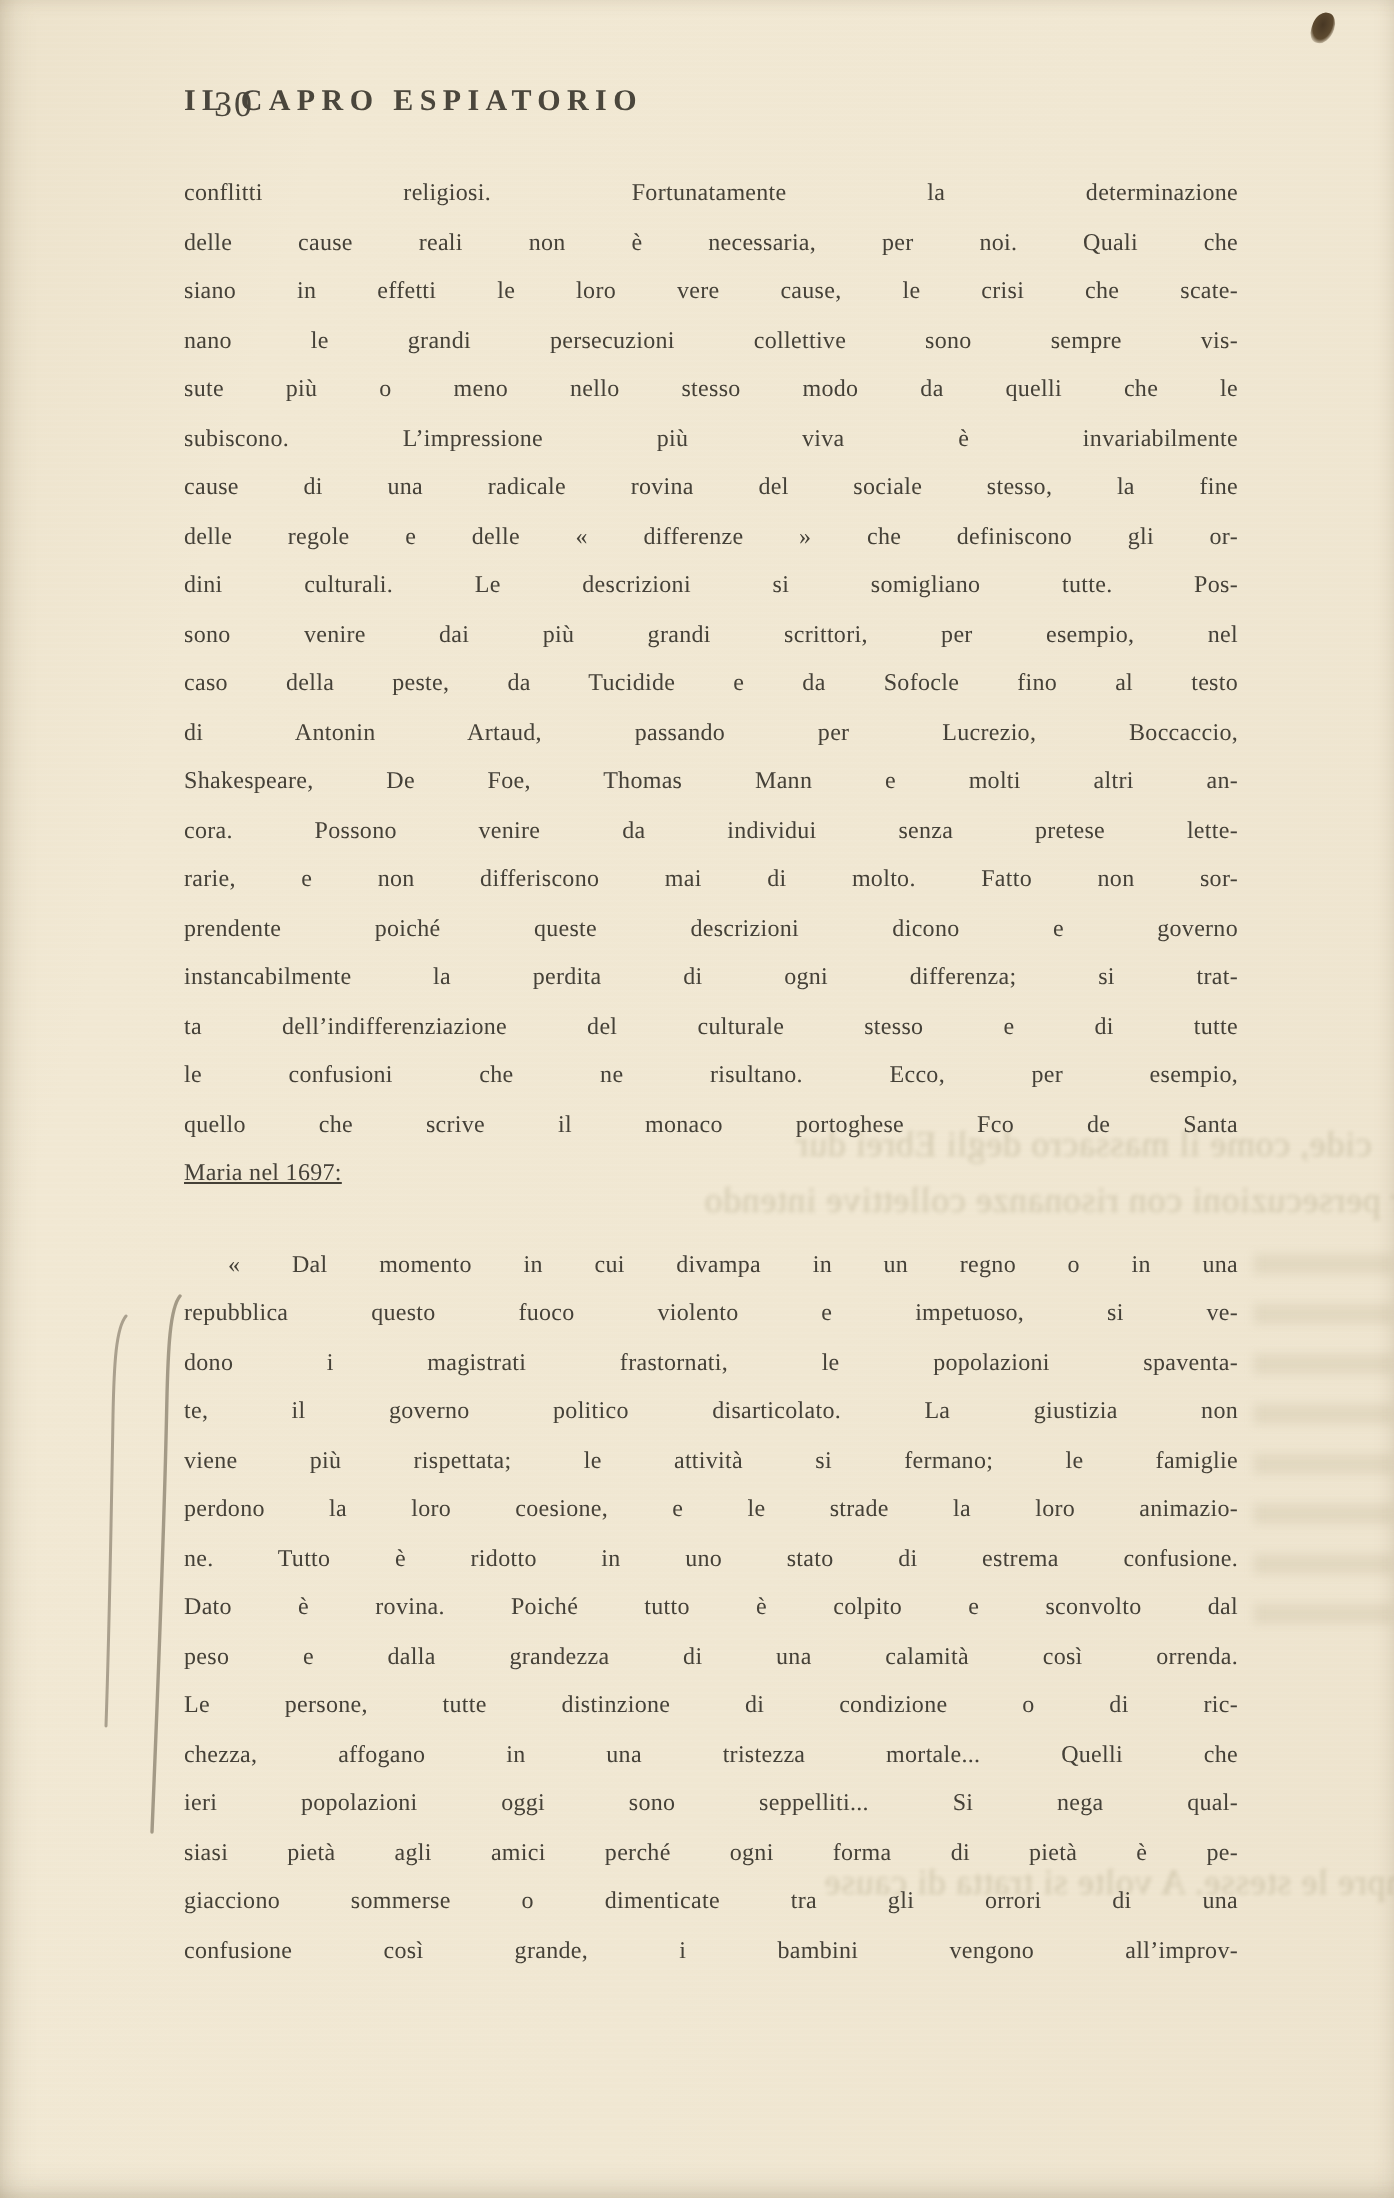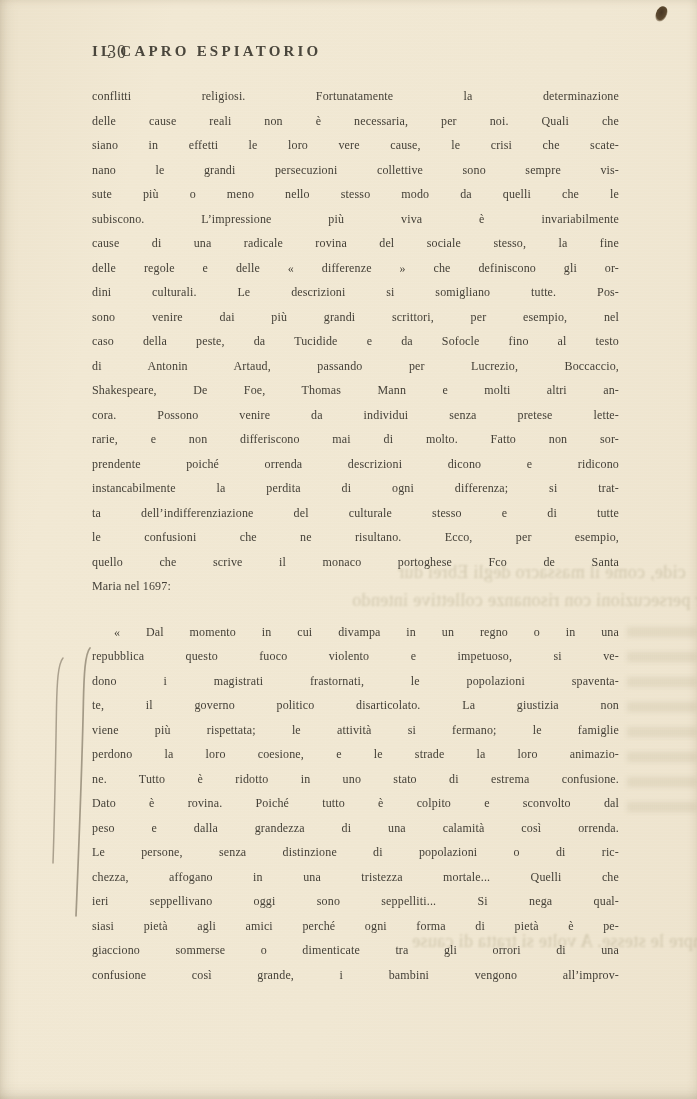--- a/index.html
+++ b/index.html
@@ -36,21 +36,21 @@
     letter-spacing:.15px;
   }
   .para{margin:0;}
   .para.gap{margin-top:21px;}
   .line{
     text-align:justify;
     text-align-last:justify;
     white-space:normal;
     height:24.5px;overflow:visible;
   }
-  .line.unjust{text-align:right;text-align-last:left;}
+  .line.unjust{text-align:right;text-align-last:left;text-decoration:underline;}
   .line.first{text-indent:22px;}
   .pencil{position:absolute;left:0;top:0;pointer-events:none;}
   .inkspot{
     position:absolute;left:656px;top:6px;width:11px;height:16px;
     background:radial-gradient(ellipse at 45% 40%, #473724 0%, #5d4a30 55%, rgba(93,74,48,0) 78%);
     border-radius:55% 45% 60% 40%;
     transform:rotate(18deg);
   }
   .showthrough-layer{position:absolute;inset:0;pointer-events:none;}
   .st-frag{
@@ -95,40 +95,40 @@
         <div class="line">subiscono. L’impressione più viva è invariabilmente</div>
         <div class="line">cause di una radicale rovina del sociale stesso, la fine</div>
         <div class="line">delle regole e delle « differenze » che definiscono gli or-</div>
         <div class="line">dini culturali. Le descrizioni si somigliano tutte. Pos-</div>
         <div class="line">sono venire dai più grandi scrittori, per esempio, nel</div>
         <div class="line">caso della peste, da Tucidide e da Sofocle fino al testo</div>
         <div class="line">di Antonin Artaud, passando per Lucrezio, Boccaccio,</div>
         <div class="line">Shakespeare, De Foe, Thomas Mann e molti altri an-</div>
         <div class="line">cora. Possono venire da individui senza pretese lette-</div>
         <div class="line">rarie, e non differiscono mai di molto. Fatto non sor-</div>
-        <div class="line">prendente poiché orrenda descrizioni dicono e ridicono</div>
+        <div class="line">prendente poiché queste descrizioni dicono e governo</div>
         <div class="line">instancabilmente la perdita di ogni differenza; si trat-</div>
         <div class="line">ta dell’indifferenziazione del culturale stesso e di tutte</div>
         <div class="line">le confusioni che ne risultano. Ecco, per esempio,</div>
         <div class="line">quello che scrive il monaco portoghese Fco de Santa</div>
         <div class="line unjust">Maria nel 1697:</div>
       </div>
       <div class="para gap">
         <div class="line first">« Dal momento in cui divampa in un regno o in una</div>
         <div class="line">repubblica questo fuoco violento e impetuoso, si ve-</div>
         <div class="line">dono i magistrati frastornati, le popolazioni spaventa-</div>
         <div class="line">te, il governo politico disarticolato. La giustizia non</div>
         <div class="line">viene più rispettata; le attività si fermano; le famiglie</div>
         <div class="line">perdono la loro coesione, e le strade la loro animazio-</div>
         <div class="line">ne. Tutto è ridotto in uno stato di estrema confusione.</div>
         <div class="line">Dato è rovina. Poiché tutto è colpito e sconvolto dal</div>
         <div class="line">peso e dalla grandezza di una calamità così orrenda.</div>
-        <div class="line">Le persone, senza distinzione di popolazioni o di ric-</div>
+        <div class="line">Le persone, tutte distinzione di condizione o di ric-</div>
         <div class="line">chezza, affogano in una tristezza mortale... Quelli che</div>
-        <div class="line">ieri seppellivano oggi sono seppelliti... Si nega qual-</div>
+        <div class="line">ieri popolazioni oggi sono seppelliti... Si nega qual-</div>
         <div class="line">siasi pietà agli amici perché ogni forma di pietà è pe-</div>
       </div>
       <div class="para">
         <div class="line">giacciono sommerse o dimenticate tra gli orrori di una</div>
         <div class="line">confusione così grande, i bambini vengono all’improv-</div>
       </div>
     </div>
 
   <svg class="pencil" width="697" height="1099" viewBox="0 0 697 1099">
     <path d="M 63 658 C 58 664 57 682 56.5 708 C 55.6 762 54.6 816 53 863" fill="none" stroke="#6f6554" stroke-width="1.5" stroke-linecap="round" opacity="0.55"></path>

